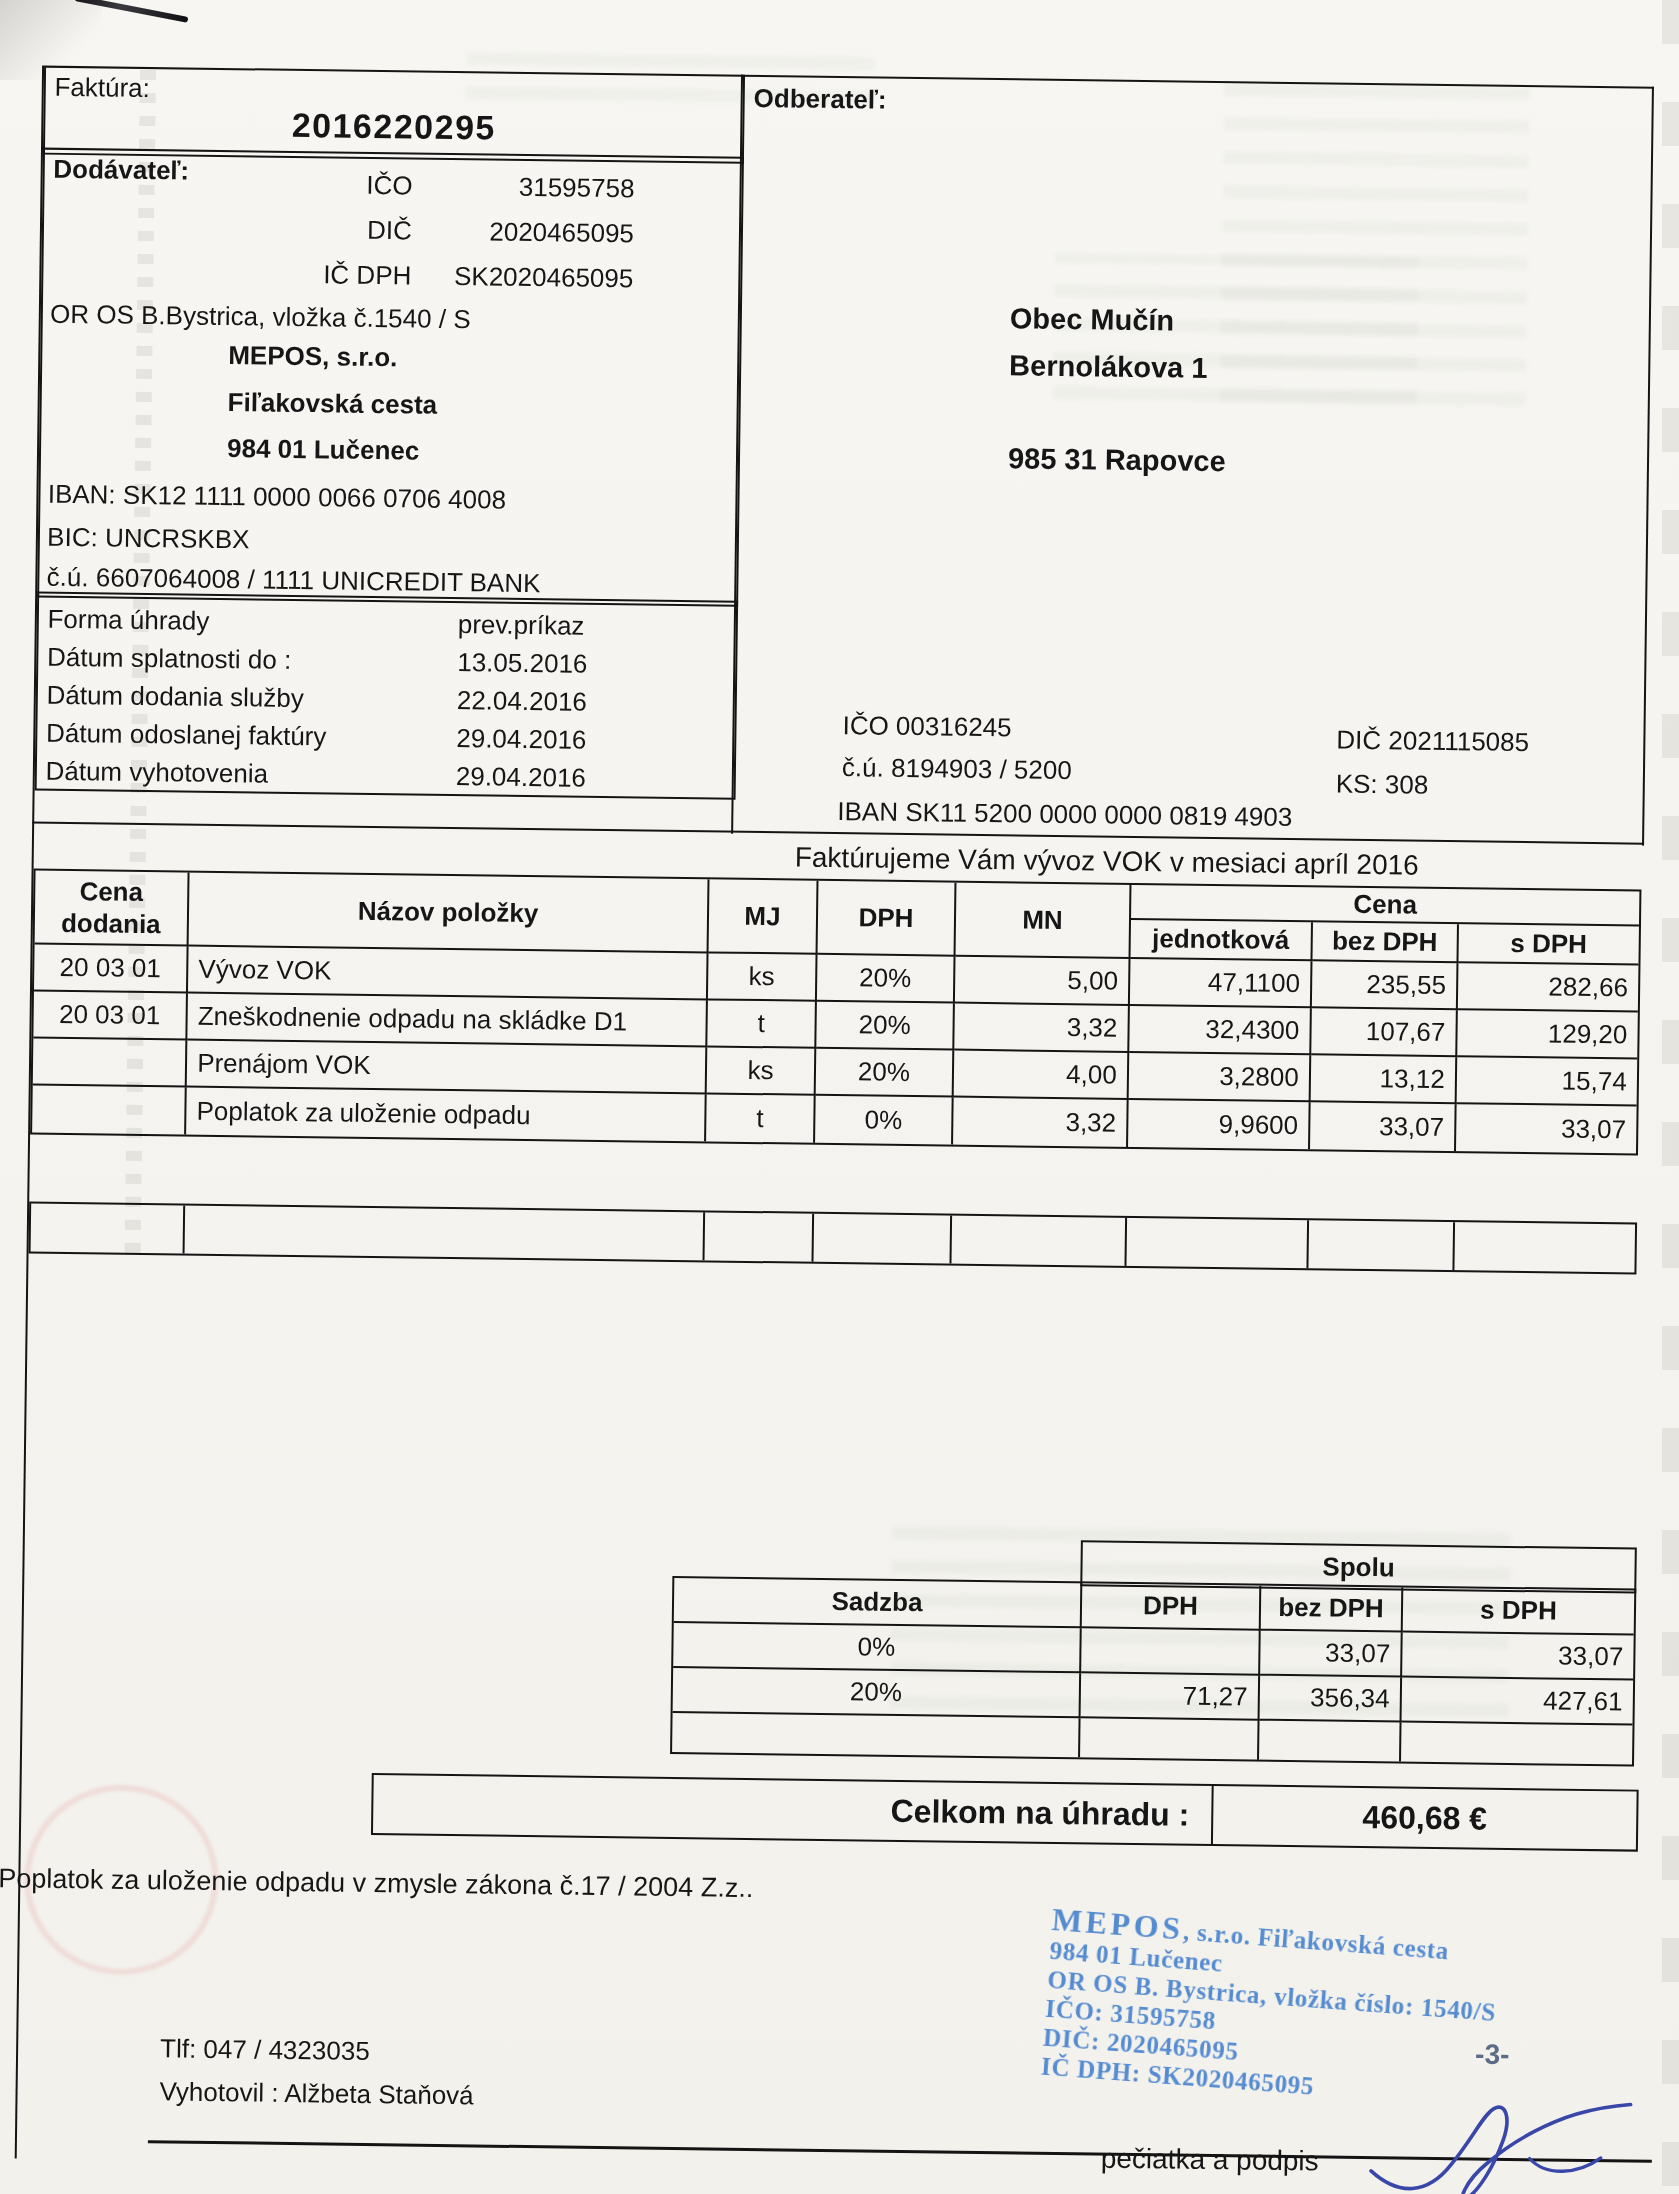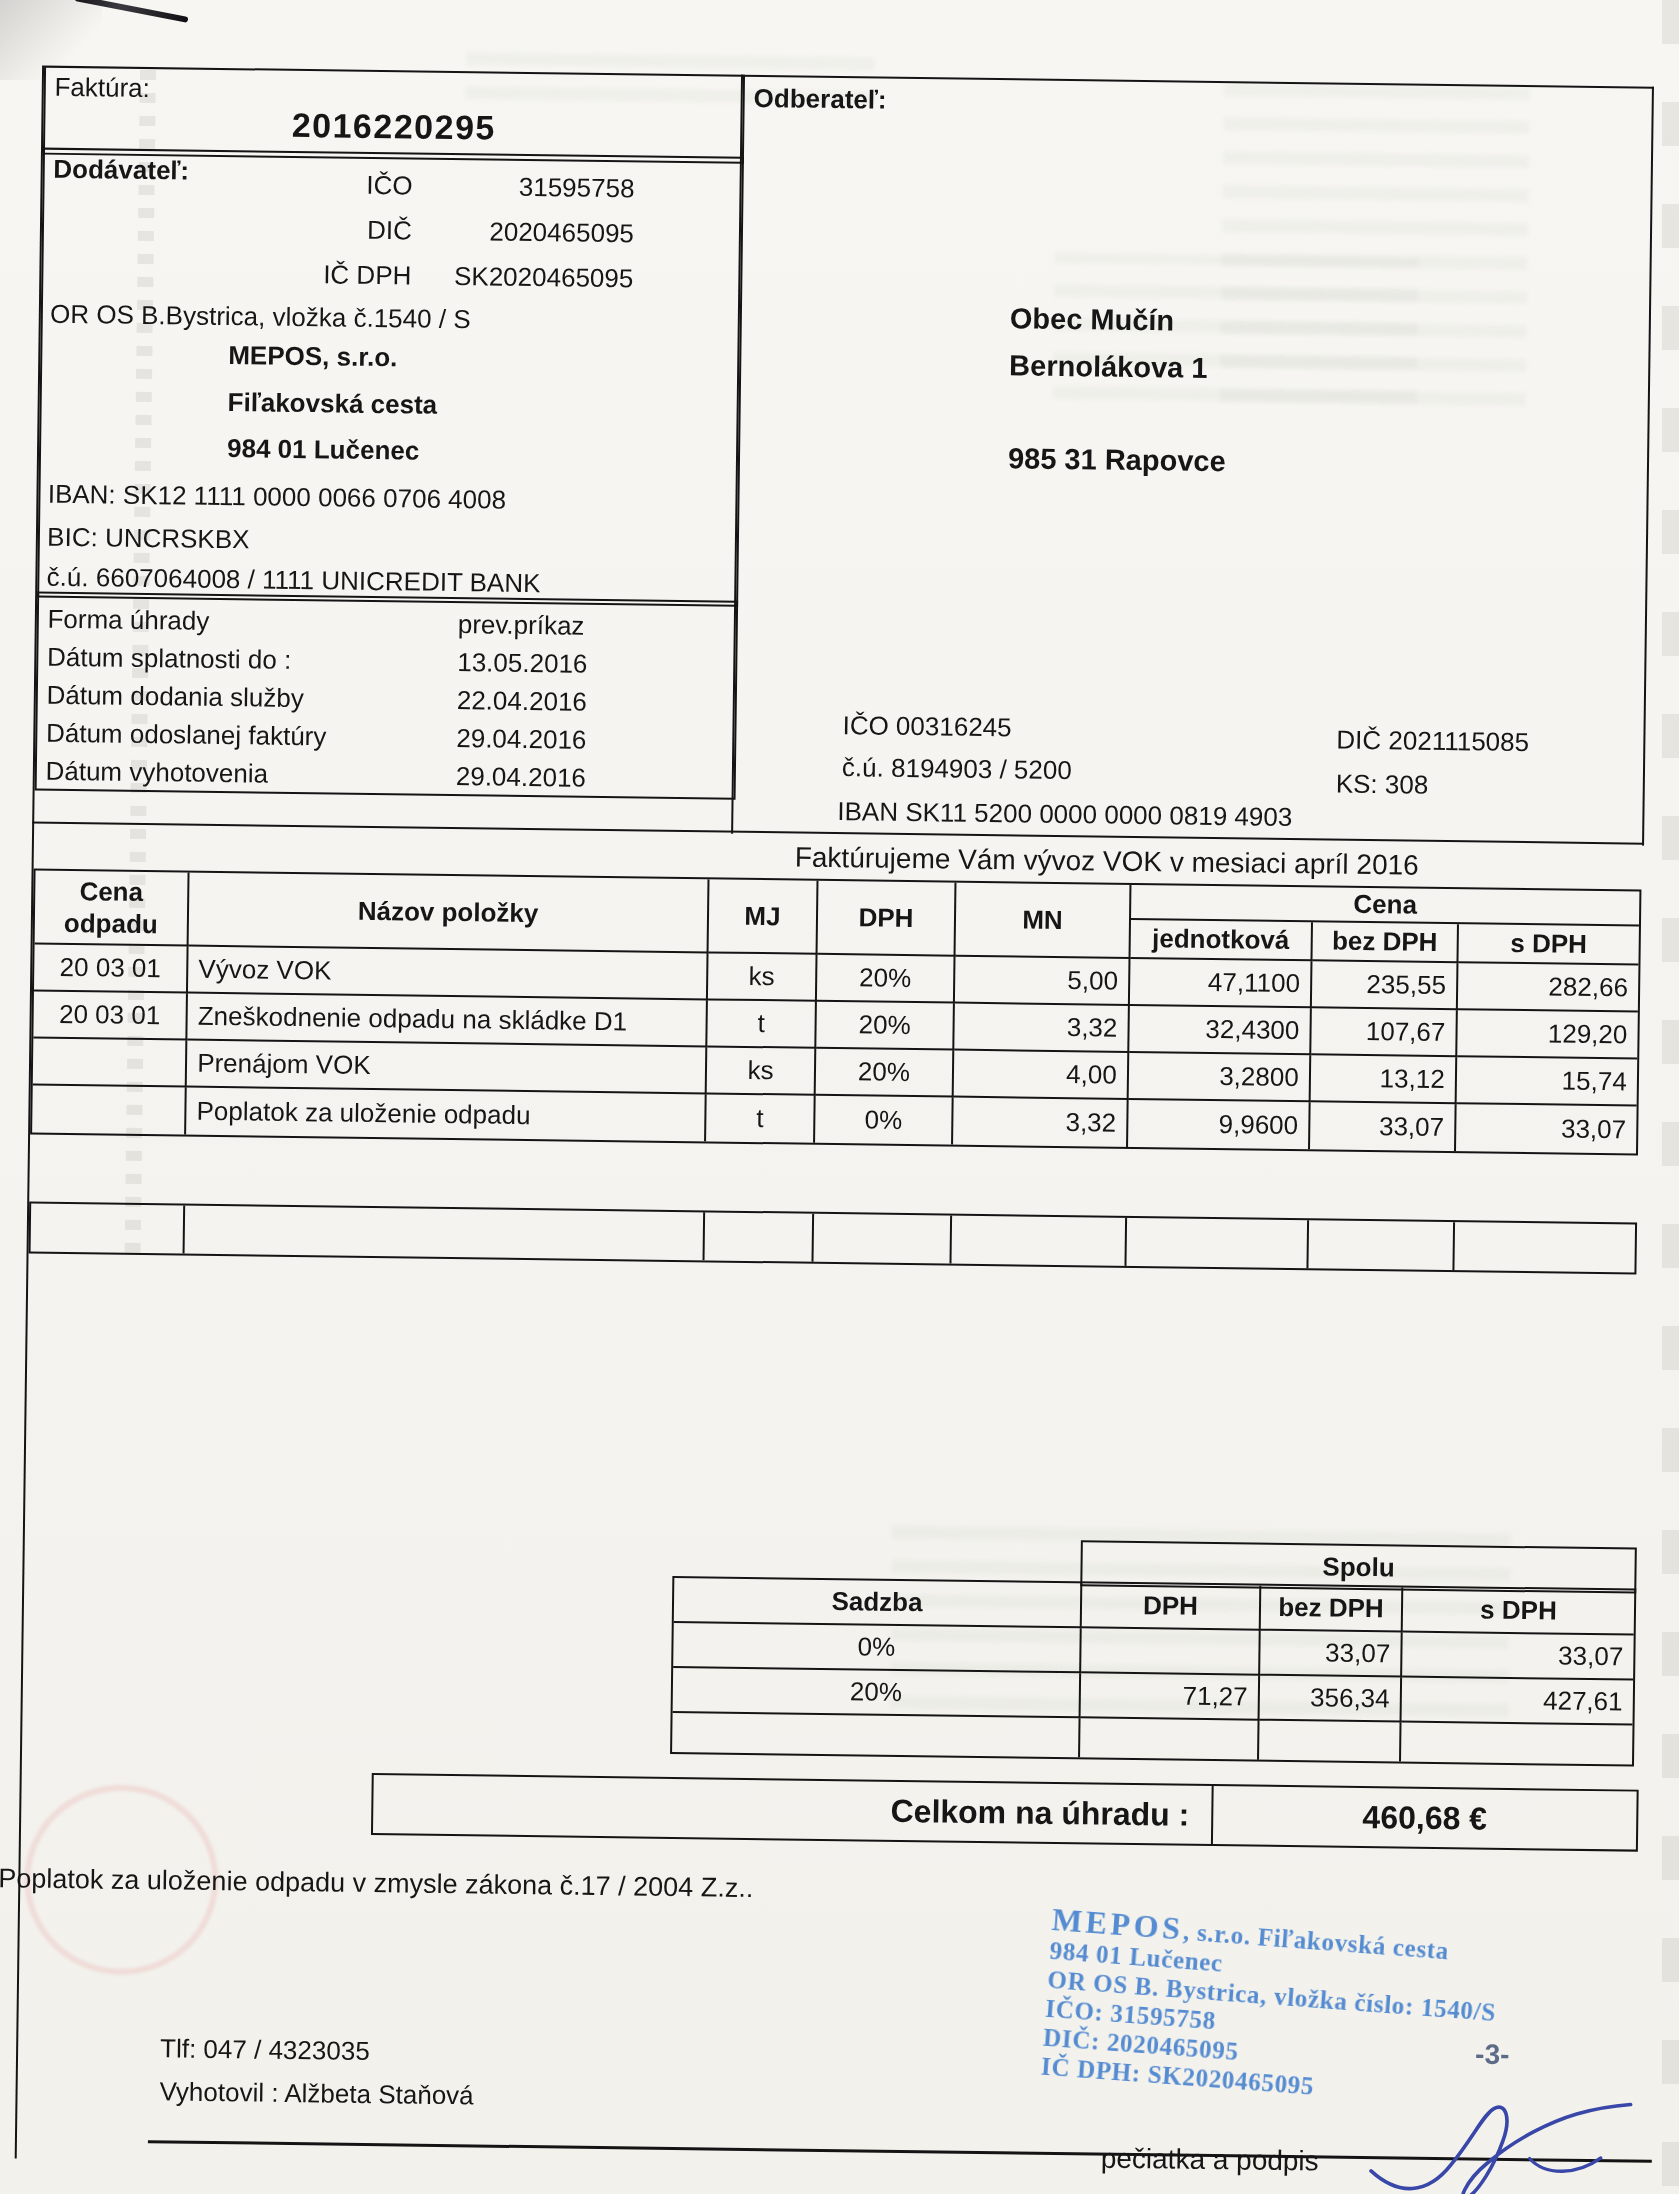--- a/index.html
+++ b/index.html
@@ -166,21 +166,21 @@
     <div class="cdic">DIČ 2021115085</div>
     <div class="cks">KS: 308</div>
     <div class="ciban">IBAN SK11 5200 0000 0000 0819 4903</div>
 
     <div class="hline" style="left:42px;top:822px;width:1612px;"></div>
     <div class="subject">Faktúrujeme Vám vývoz VOK v mesiaci apríl 2016</div>
 
     <div class="items">
       <div class="c hl two gc1 sp2">
         <span>Cena</span>
-        <span>odpadu</span>
+        <span>dodania</span>
       </div>
       <div class="c hl gc2 sp2">Názov položky</div>
       <div class="c hl gc3 sp2">MJ</div>
       <div class="c hl gc4 sp2">DPH</div>
       <div class="c hl gc5 sp2">MN</div>
       <div class="c hl cenaspan nr">Cena</div>
       <div class="c hl gc6 gr2">jednotková</div>
       <div class="c hl gc7 gr2">bez DPH</div>
       <div class="c hl gc8 gr2 nr">s DPH</div>
 

